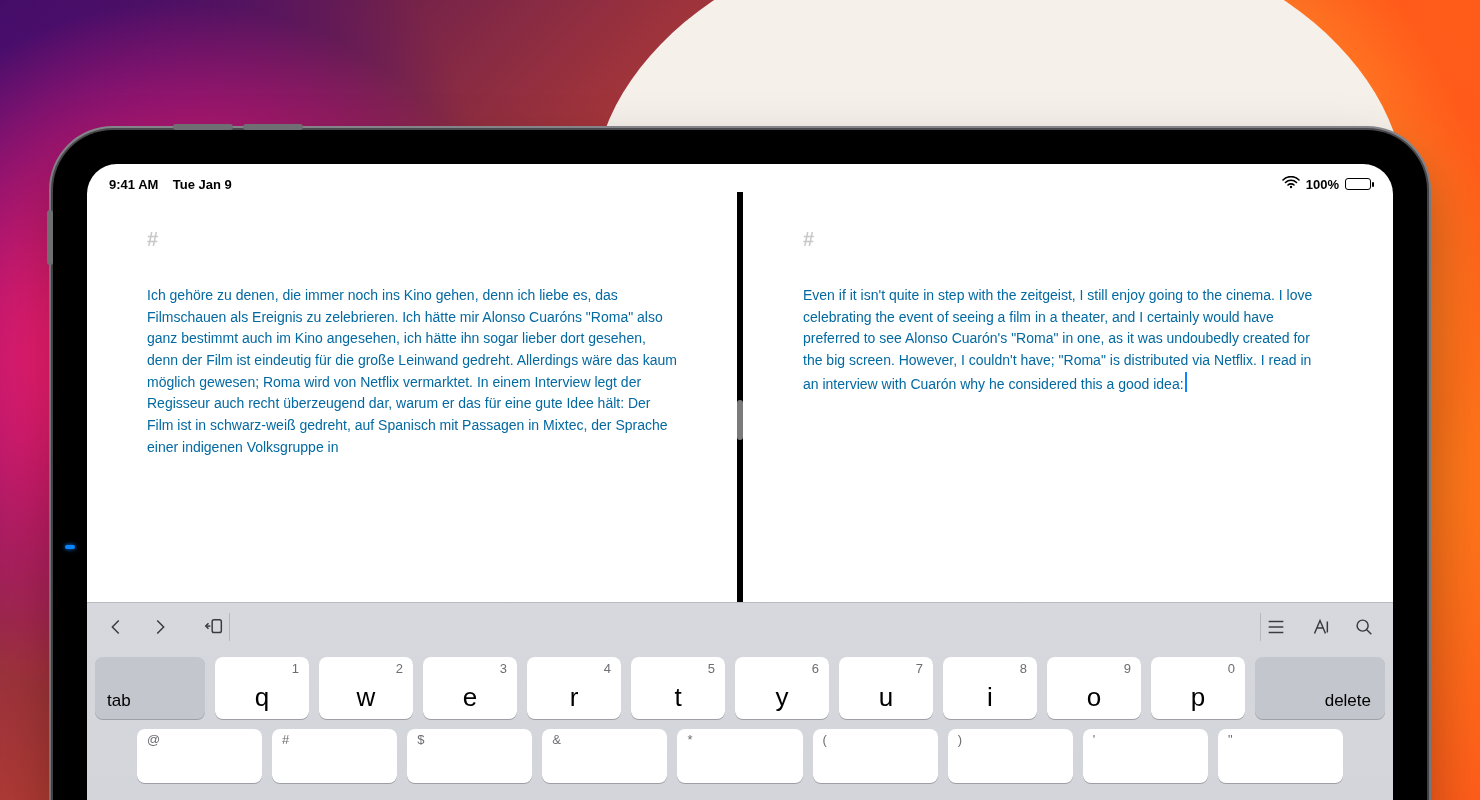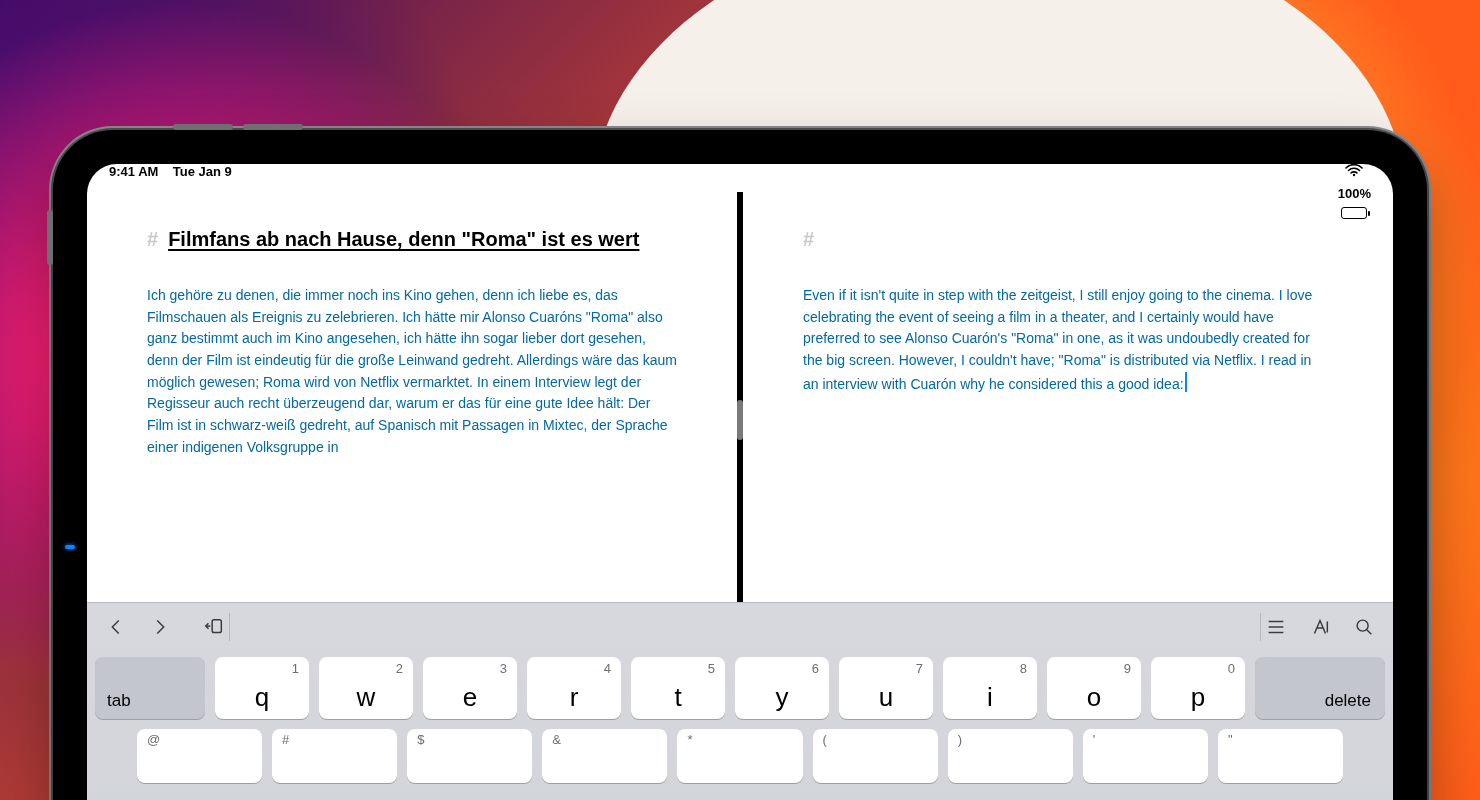--- a/index.html
+++ b/index.html
@@ -30,22 +30,22 @@
   }
   .hw-btn { position:absolute; background:#6f6f73; border-radius:3px; }
   .hw-top1{ top:-6px; left:120px; width:60px; height:6px;}
   .hw-top2{ top:-6px; left:190px; width:60px; height:6px;}
   .hw-left{ left:-6px; top:80px; width:6px; height:55px;}
   .screen {
     position:absolute; left:34px; right:34px; top:34px; bottom:34px;
     background:#fff; border-radius:30px; overflow:hidden;
   }
   
-  .statusbar { display:flex; justify-content:space-between; align-items:flex-start; height:28px; padding:0 22px; font-size:13px; font-weight:600; color:#000;}
-  .statusbar .right{ display:flex; align-items:center; gap:6px;flex-direction:column;}
+  .statusbar { display:flex; justify-content:space-between; align-items:flex-end; height:28px; padding:0 22px; font-size:13px; font-weight:600; color:#000;}
+  .statusbar .right{ display:flex; align-items:center; gap:6px;}
   .wifi { display:inline-block; }
   .battery { width:26px; height:12px; border:1.5px solid #000; border-radius:3px; position:relative; padding:1px; }
   .battery::after{ content:""; position:absolute; right:-4px; top:3px; width:2px; height:5px; background:#000; border-radius:1px;}
   .battery .fill{ background:#000; width:100%; height:100%; border-radius:1px;}
   
   .split { position:absolute; top:28px; left:0; right:0; bottom:0; display:flex; }
   .pane { flex:1; position:relative; padding:36px 60px 0 60px; }
   .divider { width:6px; background:#000;}
   .grabber{ position:absolute; left:50%; transform:translateX(-50%); top:208px; width:6px; height:40px; background:#7a7a7a; border-radius:3px;}
   .h1line { display:flex; align-items:baseline; gap:10px; margin-bottom:34px;}
@@ -100,21 +100,20 @@
         </span>
         <span>100%</span>
         <span class="battery"><span class="fill"></span></span>
       </div>
     </div>
 
     <div class="split">
       <div class="pane">
         <div class="h1line">
           <span class="hash">#</span>
-          <span class="h1">Filmfans ab nach Hause, denn "Roma" ist es wert</span>
         </div>
         <div class="body">Ich gehöre zu denen, die immer noch ins Kino gehen, denn ich liebe es, das Filmschauen als Ereignis zu zelebrieren. Ich hätte mir Alonso Cuaróns "Roma" also ganz bestimmt auch im Kino angesehen, ich hätte ihn sogar lieber dort gesehen, denn der Film ist eindeutig für die große Leinwand gedreht. Allerdings wäre das kaum möglich gewesen; Roma wird von Netflix vermarktet. In einem Interview legt der Regisseur auch recht überzeugend dar, warum er das für eine gute Idee hält: Der Film ist in schwarz-weiß gedreht, auf Spanisch mit Passagen in Mixtec, der Sprache einer indigenen Volksgruppe in</div>
 
       </div>
 
       <div class="divider">
         <div class="grabber"></div>
       </div>
 
       <div class="pane right-pane">

